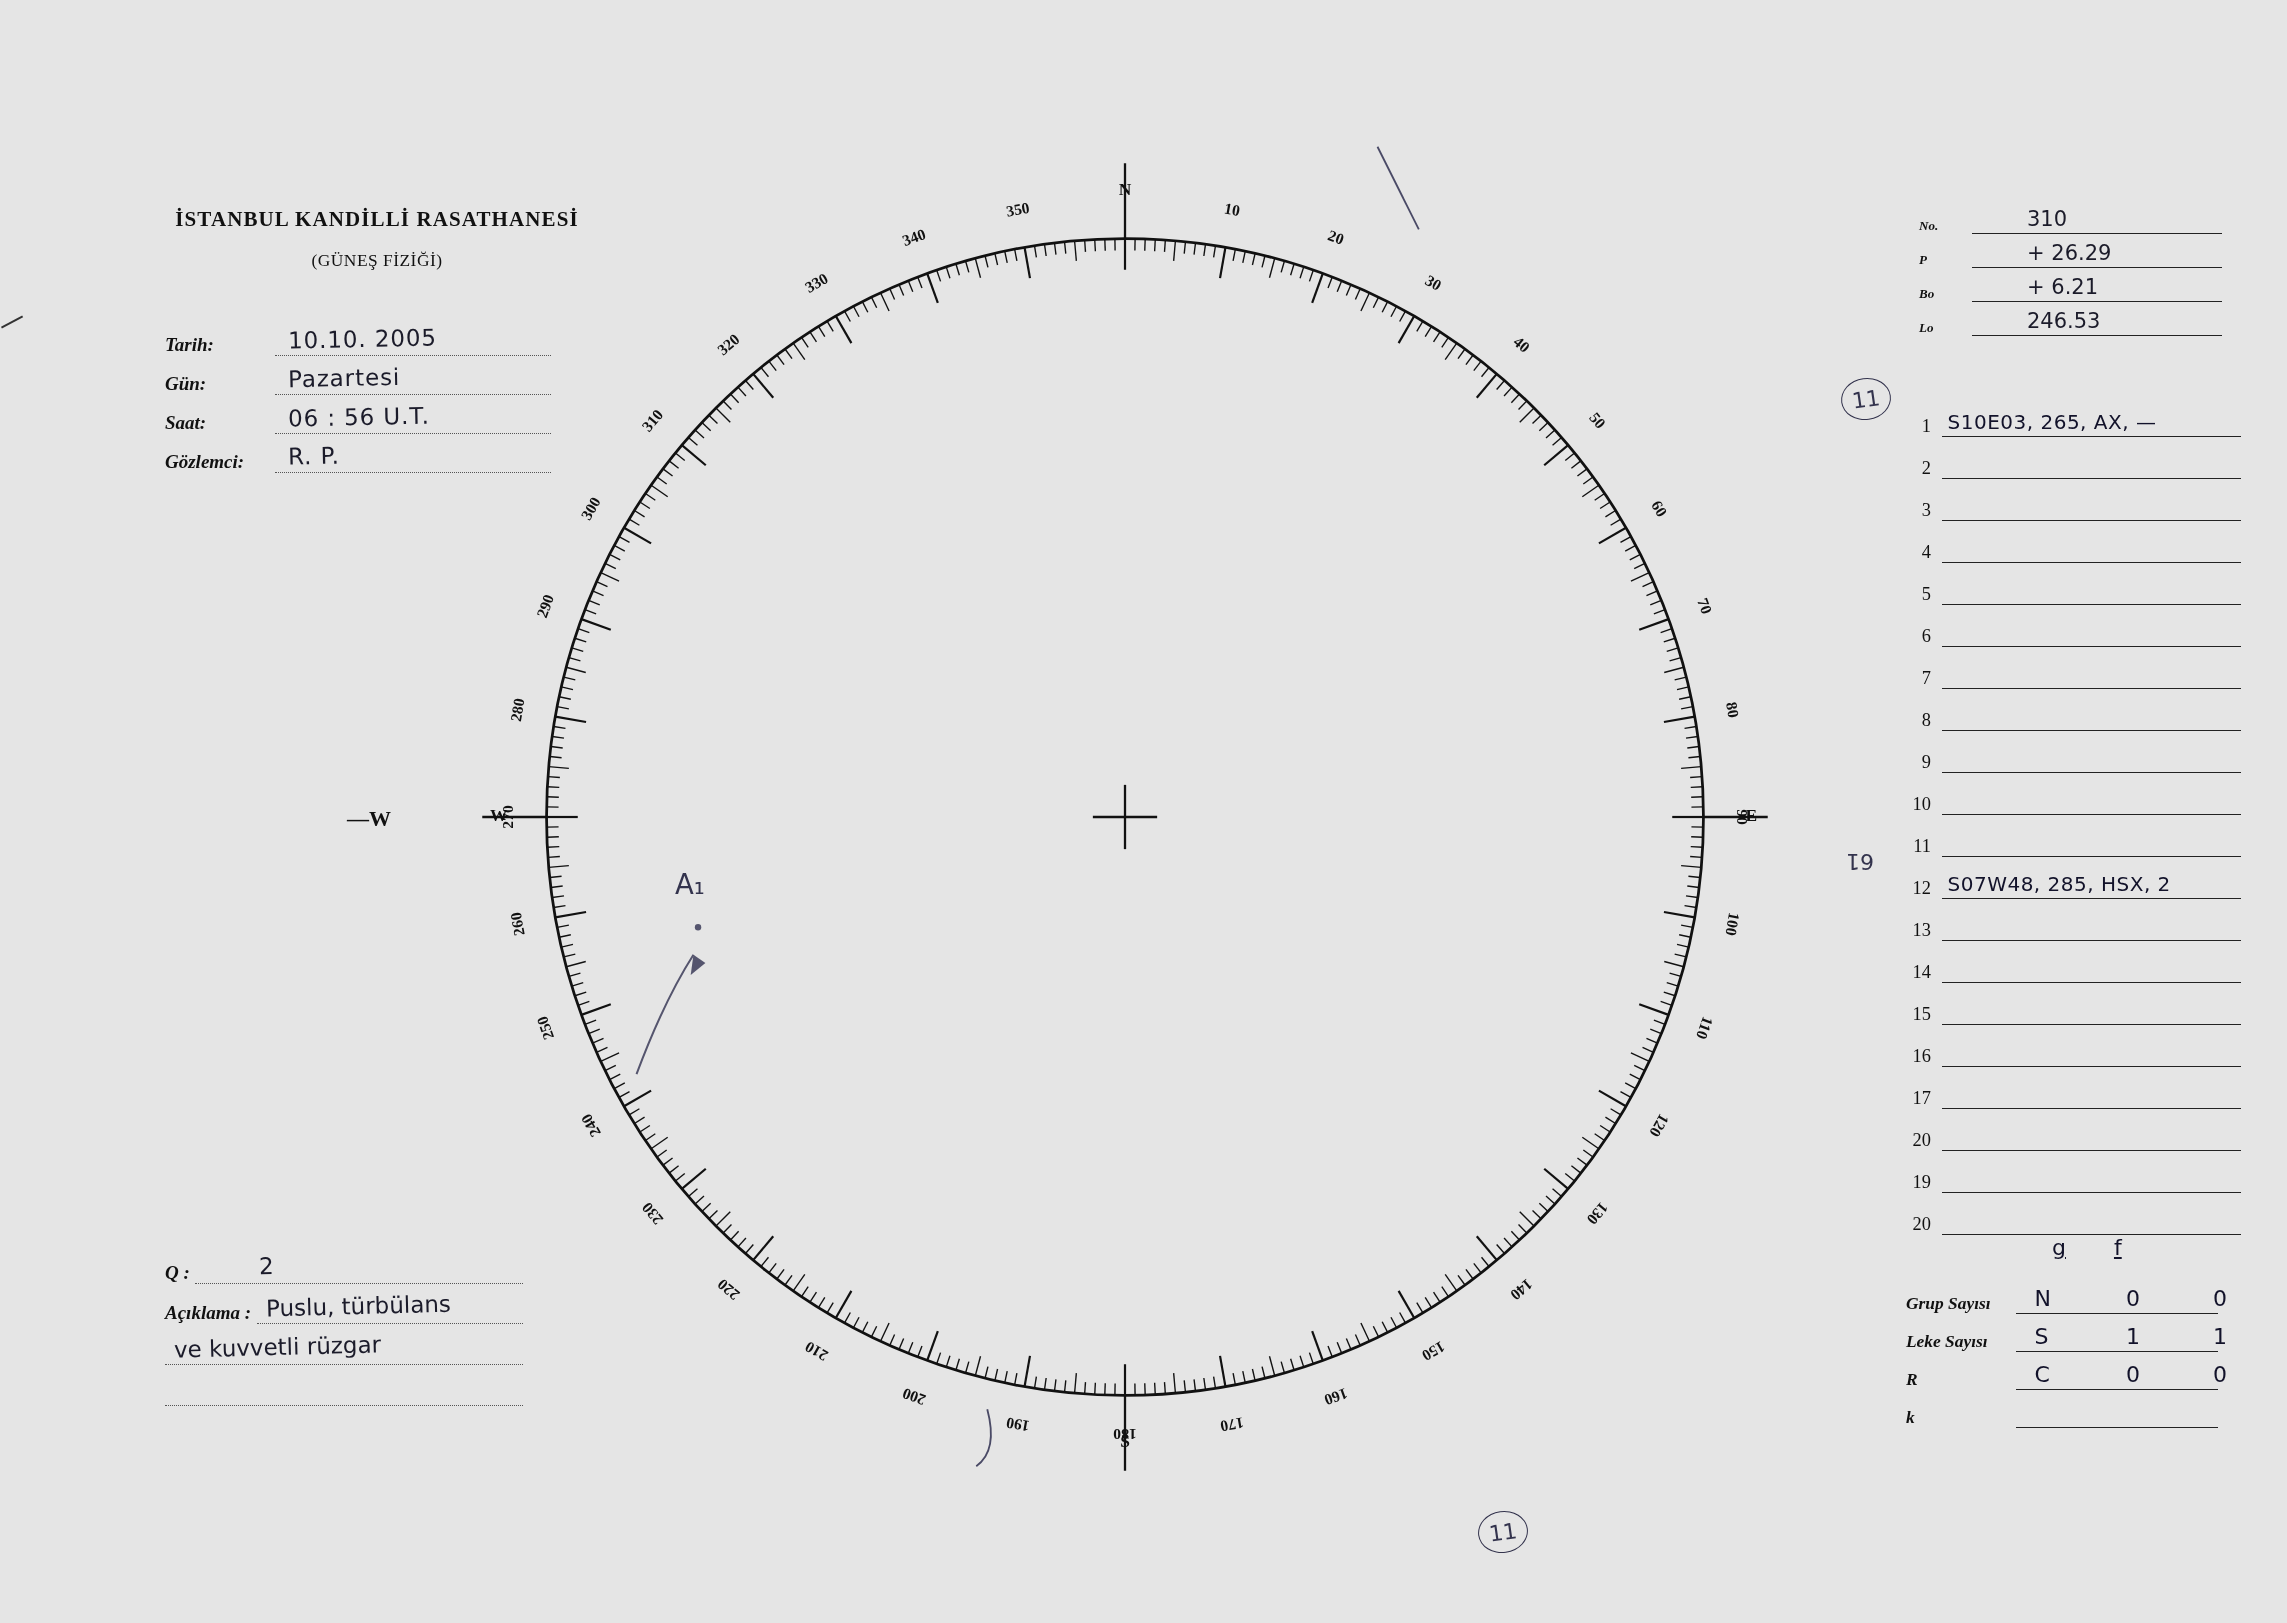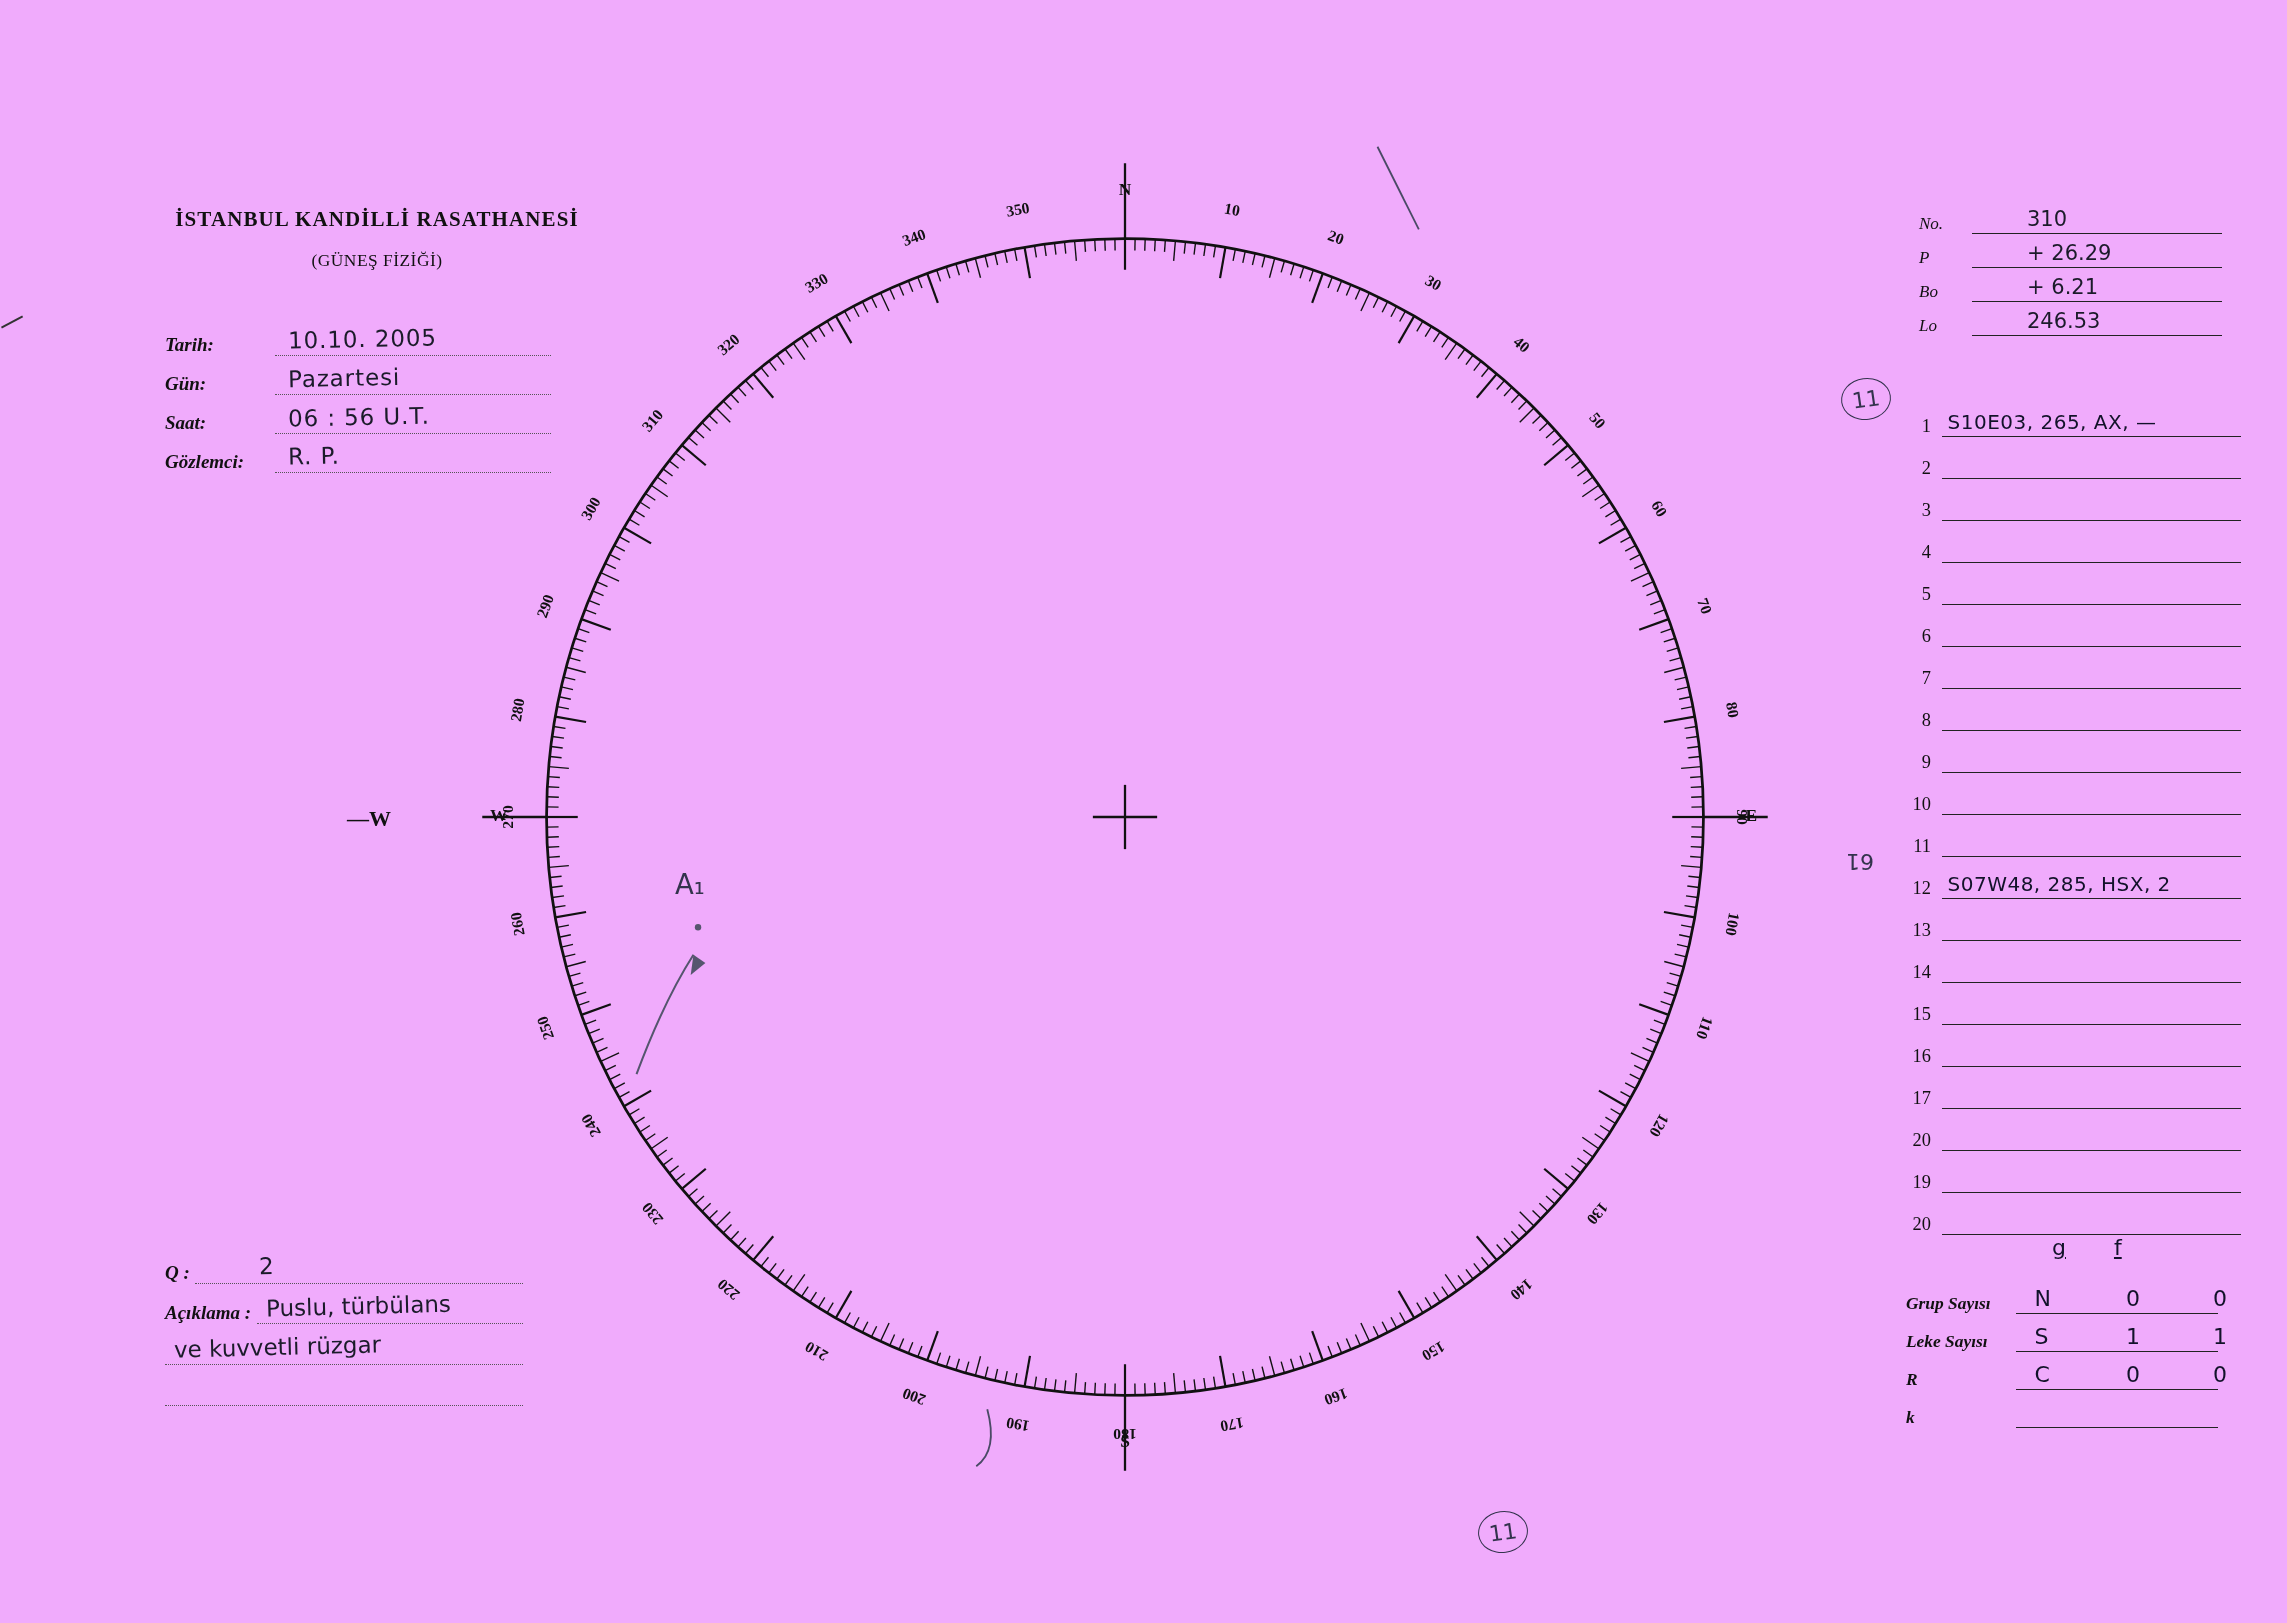--- a/index.html
+++ b/index.html
@@ -1,19 +1,19 @@
 <!DOCTYPE html>
 <html style="font-size:14.7px"><head>
 <meta charset="utf-8">
 <style>
   html,body{margin:0;padding:0;background:#fff;}
   body{width:2288px;height:1624px;position:relative;overflow:hidden;
        font-family:"Liberation Serif", serif;color:#111;}
 
-  .sheet{position:absolute;left:0;top:0;width:2288px;height:1624px;background:#f0abfc;}
+  .sheet{position:absolute;left:0;top:0;width:2288px;height:1624px;background:#e5e5e5;}
 
   
   .obs-header{position:absolute;left:161px;top:207px;width:432px;}
   .obs-title{font-family:"Liberation Serif",serif;font-weight:bold;font-size:21px;letter-spacing:1.1px;text-align:center;}
   .obs-sub{font-family:"Liberation Serif",serif;font-size:17.4px;text-align:center;margin-top:18px;letter-spacing:0.5px;}
 
   .field-list{position:absolute;left:165px;top:317px;width:386px;}
   .field-row{display:flex;align-items:flex-end;height:39px;}
   .field-label{font-style:italic;font-weight:bold;font-size:19px;width:110px;flex:0 0 110px;}
   .field-line{flex:1;border-bottom:0.9px dotted #555;position:relative;height:29px;}
@@ -25,21 +25,21 @@
   .note-row{display:flex;align-items:flex-end;height:40px;}
   .note-label{font-style:italic;font-weight:bold;font-size:19px;flex:0 0 auto;white-space:nowrap;}
   .note-line{flex:1;border-bottom:0.9px dotted #555;height:27.5px;position:relative;margin-left:5.5px;}
   .note-free{height:40px;border-bottom:0.9px dotted #555;position:relative;}
   .handn{position:absolute;left:9.2px;bottom:3.7px;font-family:"DejaVu Sans",sans-serif;
          font-size:23px;color:#1b1b2a;transform:rotate(-1.5deg);}
 
   
   .meta{position:absolute;left:1919px;top:200px;width:303px;}
   .meta-row{display:flex;align-items:flex-end;height:34px;}
-  .meta-key{font-style:italic;font-weight:normal;font-size:17px;width:53px;flex:0 0 53px;}
+  .meta-key{font-style:italic;font-weight:bold;font-size:13px;width:53px;flex:0 0 53px;}
   .meta-val{flex:1;border-bottom:1.4px solid #222;height:27.5px;position:relative;}
   .meta-hand{position:absolute;left:55px;bottom:1.8px;font-family:"DejaVu Sans",sans-serif;font-size:21px;color:#1b1b2a;}
 
   
   .lines{position:absolute;left:1892px;top:395px;width:349px;}
   .line-row{display:flex;align-items:flex-end;height:42px;}
   .line-no{font-size:18.4px;width:39px;flex:0 0 39px;text-align:right;padding-right:11px;font-family:"Liberation Serif",serif;}
   .line-rule{flex:1;border-bottom:1.5px solid #222;height:31px;position:relative;}
   .line-hand{position:absolute;left:5.5px;bottom:1.8px;font-family:"DejaVu Sans",sans-serif;
              font-size:20px;color:#12122a;letter-spacing:0.5px;white-space:nowrap;}

